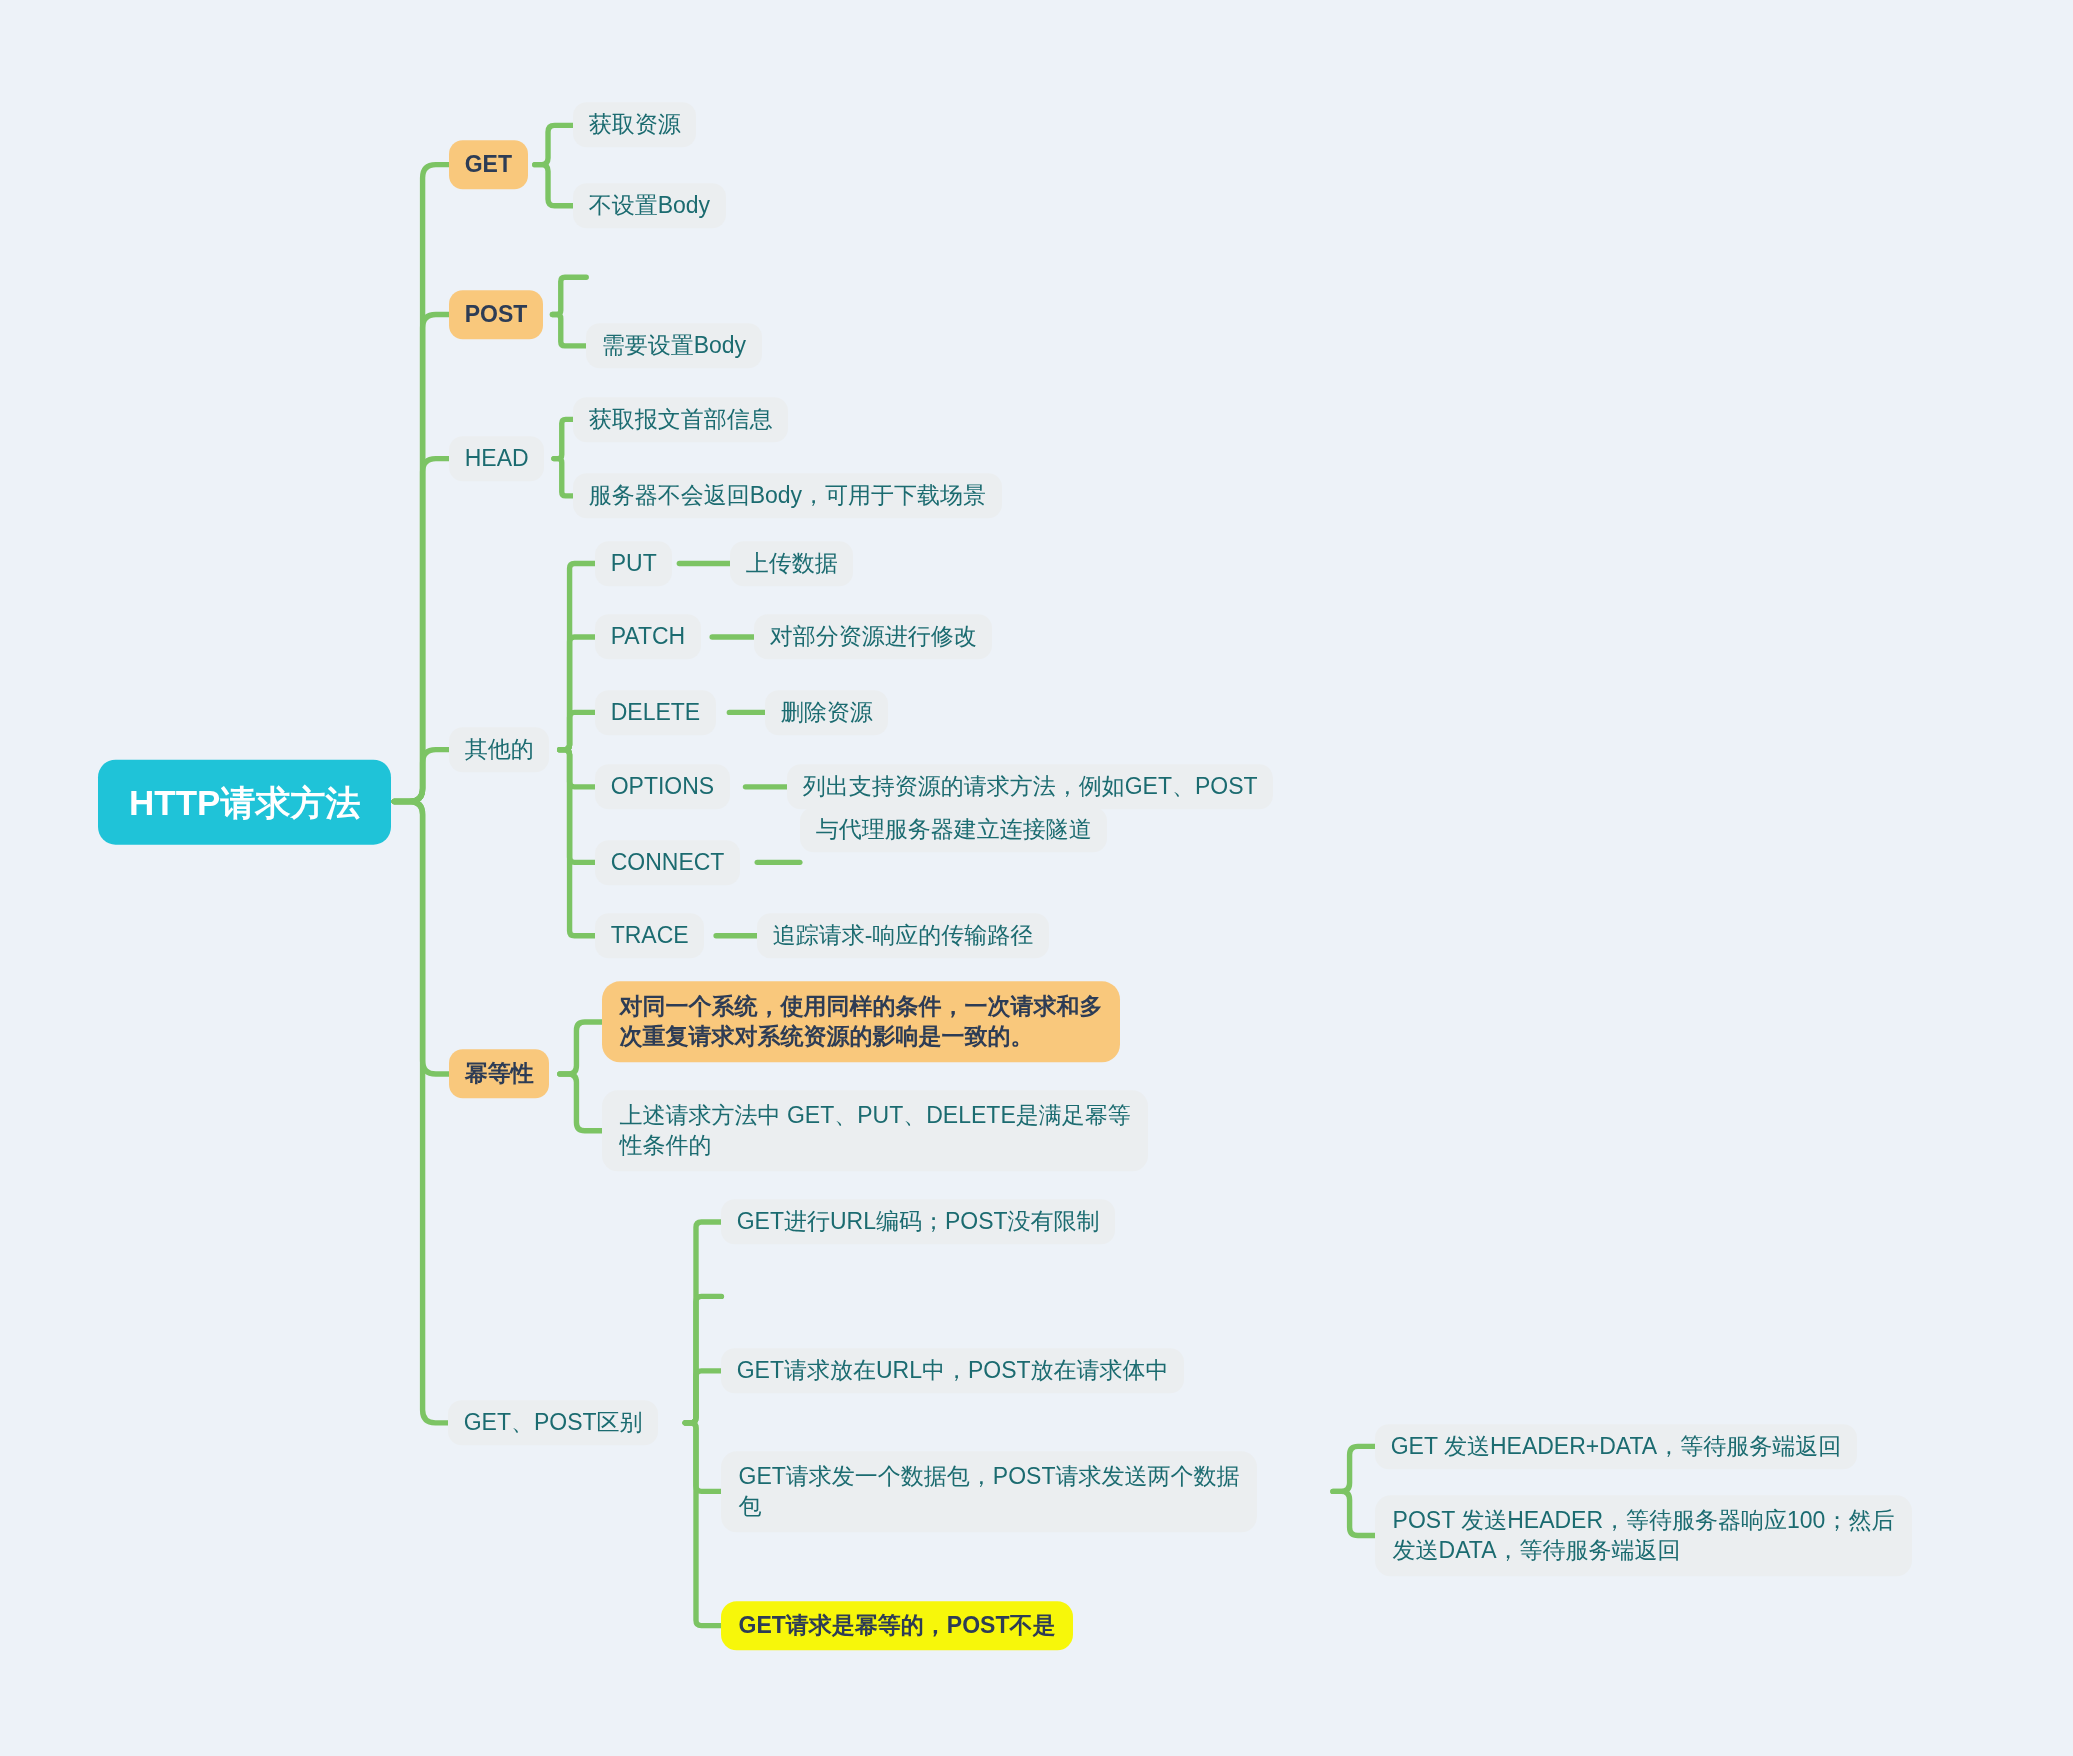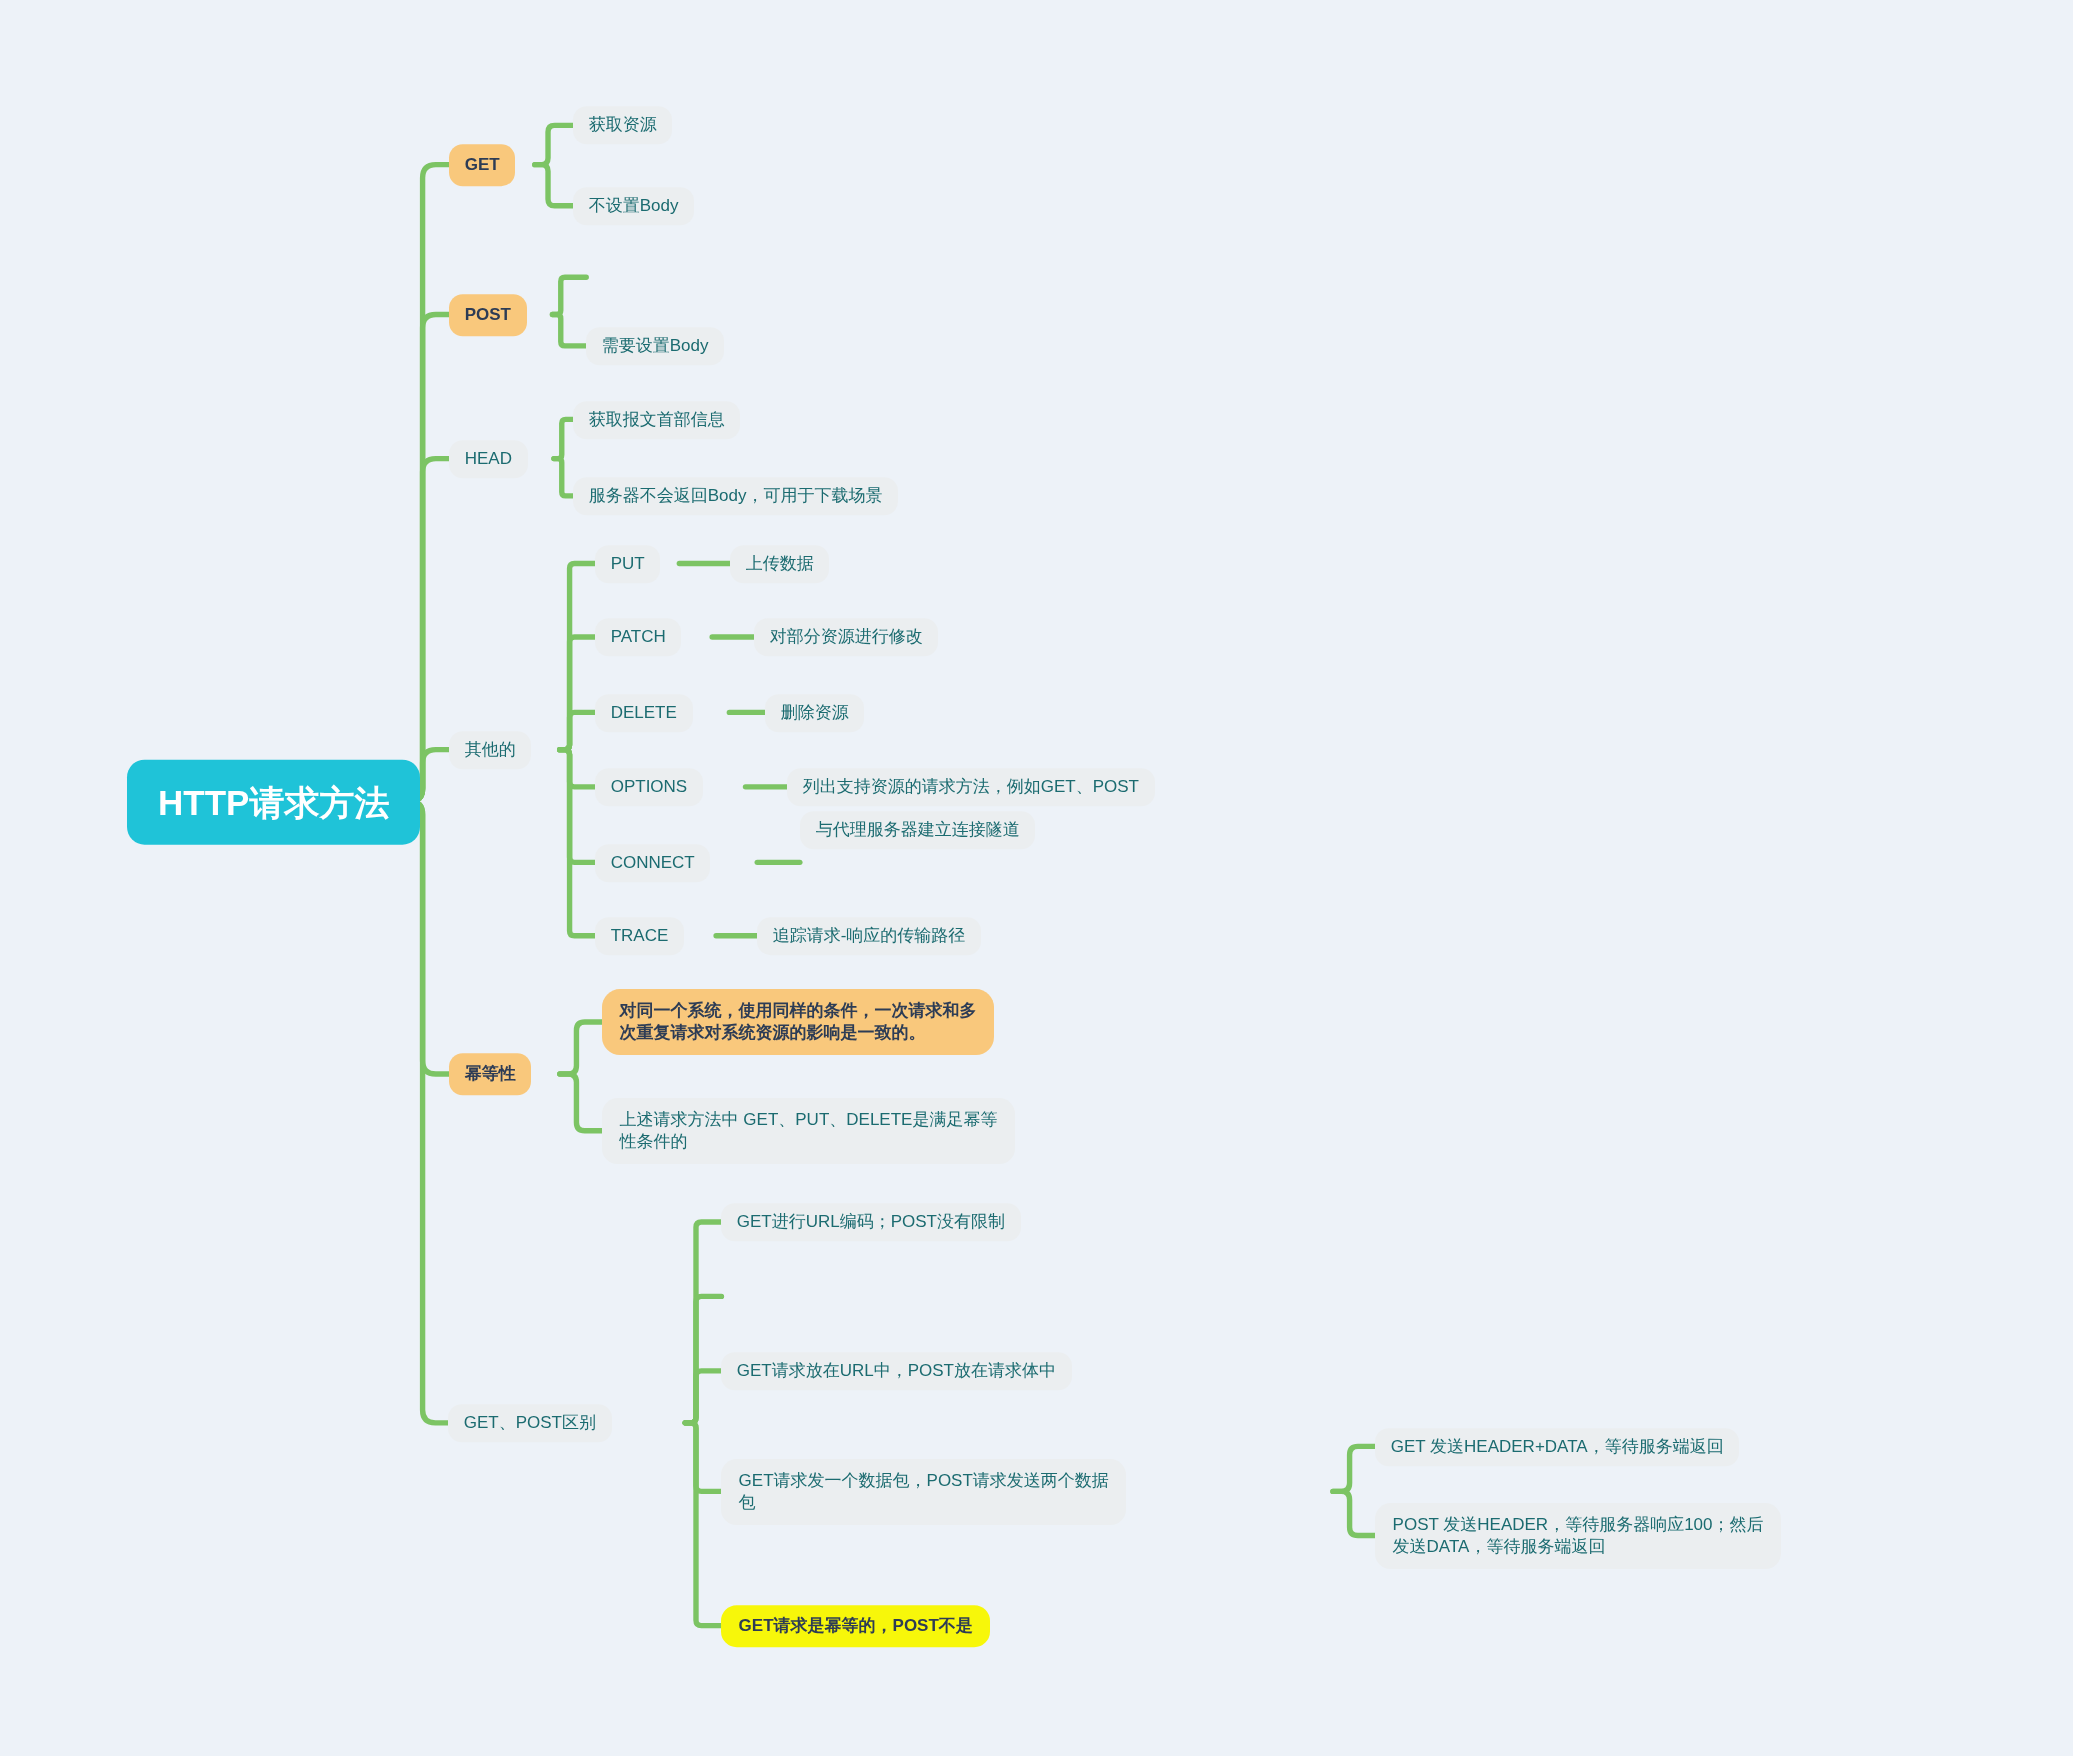--- a/index.html
+++ b/index.html
@@ -22,35 +22,34 @@
     overflow:hidden;
   }
   #wires{position:absolute;left:0;top:0;z-index:0;}
   #wires path{stroke:var(--connector);stroke-width:5.5;fill:none;stroke-linecap:round;}
   .node{
     position:absolute;
     transform:translateY(-50%);
     z-index:1;
     box-sizing:border-box;
     white-space:pre;
-    font-size:17px;
+    font-size:23px;
     line-height:1.3;
     padding:7.8px 15.7px;
     border-radius:13.7px;
     background:var(--node-bg);
     color:var(--text-teal);
   }
   .t-root{
     background:var(--root-bg);
     color:#ffffff;
     font-weight:bold;
     font-size:35px;
     padding:19.6px 31px;
     border-radius:17.6px;
-    margin-left:29px;
   }
   .t-orange{
     background:var(--topic-bg);
     color:var(--text-navy);
     font-weight:bold;
     padding:9.8px 15.7px;
   }
   .t-callout{
     background:var(--topic-bg);
     color:var(--text-navy);

